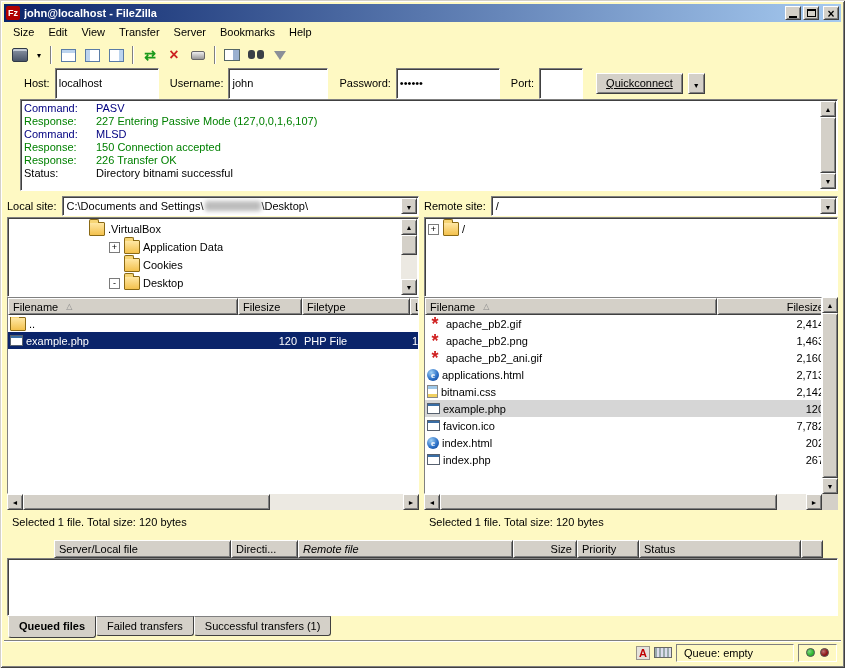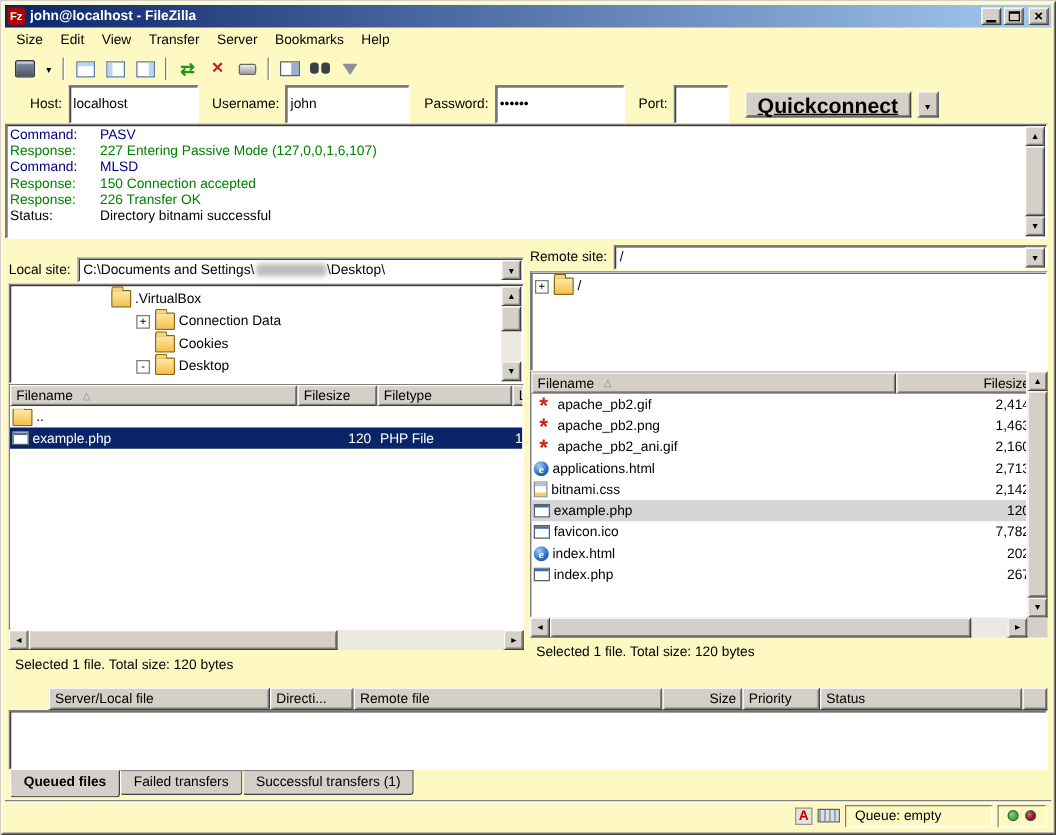--- a/index.html
+++ b/index.html
@@ -42,27 +42,27 @@
   .tbi-find-files::before{left:0;}.tbi-find-files::after{right:0;}
   .tbi-filter{width:0;height:0;border-left:6px solid transparent;border-right:6px solid transparent;border-top:9px solid #8a8f98;}
   
   .quickbar{height:30px;flex:0 0 30px;display:flex;align-items:center;padding:0 8px;font-size:11px;gap:5px;}
   .qc-label{margin-left:6px;}
   .qc-label:first-child{margin-left:12px;}
   .qc-input{height:31px;border:1px solid;border-color:#808080 #fff #fff #808080;box-shadow:inset 1px 1px 0 #404040;
     background:#fff;font-size:11px;padding:1px 3px;}
   .w104{width:104px;}.w100{width:100px;}.w44{width:44px;}
   .qc-btn{height:21px;background:#d4d0c8;border:1px solid;border-color:#fff #404040 #404040 #fff;
-    box-shadow:inset 1px 1px 0 #d4d0c8, inset -1px -1px 0 #808080;font-size:17px;padding:1px 9px;
-    text-decoration:underline;margin-left:8px;font-weight:bold;}
+    box-shadow:inset 1px 1px 0 #d4d0c8, inset -1px -1px 0 #808080;font-size:11px;padding:1px 9px;
+    text-decoration:underline;margin-left:8px;}
   .qc-drop{width:17px;height:21px;background:#d4d0c8;border:1px solid;border-color:#fff #404040 #404040 #fff;
     box-shadow:inset 1px 1px 0 #d4d0c8, inset -1px -1px 0 #808080;display:flex;align-items:center;justify-content:center;}
   .caret::before{content:"▼";font-size:7px;color:#000;}
   
-  .logbox{height:92px;flex:0 0 92px;margin:1px 3px 4px 0;background:#fff;position:relative;
+  .logbox{height:92px;flex:0 0 92px;margin:1px 3px 4px 16px;background:#fff;position:relative;
     border:1px solid;border-color:#808080 #fff #fff #808080;box-shadow:inset 1px 1px 0 #404040;
     font-size:11px;overflow:hidden;padding:2px 20px 2px 3px;}
   .log-line{display:flex;line-height:13px;white-space:nowrap;}
   .log-label{width:72px;flex:0 0 72px;}
   .log-command{color:#000080;}
   .log-response{color:#008000;}
   .log-status{color:#000;}
   
   .vscroll{position:absolute;top:1px;right:1px;bottom:1px;width:16px;background:#ece9e2;display:flex;flex-direction:column;}
   .hscroll{height:16px;flex:0 0 16px;background:#ece9e2;display:flex;}
@@ -75,21 +75,21 @@
   .sb-track{flex:1;position:relative;display:block;}
   .vscroll .sb-thumb{display:block;width:100%;background:#d4d0c8;border:1px solid;border-color:#fff #404040 #404040 #fff;
     box-shadow:inset 1px 1px 0 #d4d0c8, inset -1px -1px 0 #808080;}
   .hscroll .sb-track{height:16px;}
   .hscroll .sb-thumb{display:block;height:100%;background:#d4d0c8;border:1px solid;border-color:#fff #404040 #404040 #fff;
     box-shadow:inset 1px 1px 0 #d4d0c8, inset -1px -1px 0 #808080;}
   .sb-corner{width:16px;height:16px;flex:0 0 16px;background:#d4d0c8;}
   
   .panes{display:flex;padding:0 3px;gap:5px;flex:0 0 auto;}
   .pane{display:flex;flex-direction:column;}
-  .pane.local{width:412px;flex:0 0 412px;margin-top:10px;}
+  .pane.local{width:412px;flex:0 0 412px;}
   .pane.remote{flex:1;min-width:0;}
   .site-row{height:22px;flex:0 0 22px;display:flex;align-items:center;gap:5px;font-size:11px;}
   .combo{flex:1;height:20px;background:#fff;border:1px solid;border-color:#808080 #fff #fff #808080;
     box-shadow:inset 1px 1px 0 #404040;display:flex;align-items:center;padding-left:4px;position:relative;
     white-space:nowrap;overflow:hidden;}
   .combo-btn{position:absolute;right:1px;top:1px;width:16px;height:16px;background:#d4d0c8;border:1px solid;
     border-color:#fff #404040 #404040 #fff;box-shadow:inset 1px 1px 0 #d4d0c8, inset -1px -1px 0 #808080;
     display:flex;align-items:center;justify-content:center;}
   .redacted{display:inline-block;width:56px;height:10px;background:#bcbcbc;filter:blur(2px);border-radius:2px;vertical-align:middle;margin:0 1px;}
   .treebox{height:80px;flex:0 0 80px;background:#fff;border:1px solid;border-color:#808080 #fff #fff #808080;
@@ -123,21 +123,21 @@
   .cell.num{justify-content:flex-end;padding-right:5px;}
   .fi{width:16px;height:14px;flex:0 0 auto;display:inline-flex;align-items:center;justify-content:center;margin-right:3px;}
   .fi-image{color:#cf1f1f;font-weight:bold;font-size:18px;line-height:24px;overflow:visible;}
   .fi-html{width:12px;height:12px;border-radius:50%;background:radial-gradient(circle at 35% 30%,#9fd0f5,#2e72c8 55%,#0b3f91);}
   .fi-html::after{content:"e";color:#fff;font-size:9px;font-weight:bold;font-family:"Liberation Serif",serif;}
   .fi-php,.fi-ico{width:13px;height:11px;background:#fff;border:1px solid #56606e;box-shadow:inset 0 2px 0 #3a6ea5;}
   .fi-css{width:11px;height:13px;background:#fff;border:1px solid #888;box-shadow:inset 0 -3px 0 #f0d060, inset 0 3px 0 #9ec7e8;}
   .pane-status{height:24px;flex:0 0 24px;font-size:11px;display:flex;align-items:center;padding-left:5px;}
   
   .splitter{height:6px;flex:0 0 6px;}
-  .queue-hdr{height:18px;flex:0 0 18px;display:flex;margin:0 3px;overflow:hidden;padding-left:32px;}
+  .queue-hdr{height:18px;flex:0 0 18px;display:flex;margin:0 18px;overflow:hidden;padding-left:32px;}
   .queue-hdr .hdr-btn{height:18px;}
   .queue-body{flex:1;margin:0 3px;background:#fff;border:1px solid;border-color:#808080 #fff #fff #808080;
     box-shadow:inset 1px 1px 0 #404040;}
   .tabs{height:24px;flex:0 0 24px;display:flex;align-items:flex-start;padding-left:4px;font-size:11px;}
   .tab{height:20px;padding:3px 10px;background:#d4d0c8;border-left:1px solid #fff;border-right:1px solid #404040;
     border-bottom:1px solid #404040;border-top:1px solid #808080;border-radius:0 0 3px 3px;white-space:nowrap;}
   .tab.active{font-weight:bold;height:22px;border-top:1px solid #d4d0c8;}
   
   .statusbar{height:24px;flex:0 0 24px;border-top:1px solid #808080;box-shadow:inset 0 1px 0 #fff;
     display:flex;align-items:center;gap:4px;padding:0 4px;font-size:11px;}
@@ -285,21 +285,21 @@
       <div class="treebox haswscroll">
         <div id="local-tree">
             <div class="tree-row" style="padding-left: 65px;">
               <span class="expander-sp"></span>
               <span class="fi folder-icon"></span>
               <span class="tree-label">.VirtualBox</span>
             </div>
             <div class="tree-row" style="padding-left: 100px;">
               <span class="expander">+</span>
               <span class="fi folder-icon"></span>
-              <span class="tree-label">Connection Data</span>
+              <span class="tree-label">Application Data</span>
             </div>
             <div class="tree-row" style="padding-left: 100px;">
               <span class="expander-sp"></span>
               <span class="fi folder-icon"></span>
               <span class="tree-label">Cookies</span>
             </div>
             <div class="tree-row" style="padding-left: 100px;">
               <span class="expander">-</span>
               <span class="fi folder-icon"></span>
               <span class="tree-label">Desktop</span>
@@ -481,21 +481,21 @@
 
   <div class="splitter"></div>
 
   <div class="queue-hdr" id="queue-hdr">
       <div class="hdr-btn" style="width: 177px;">
         <span class="hdr-label">Server/Local file</span>
       </div>
       <div class="hdr-btn" style="width: 67px;">
         <span class="hdr-label">Directi...</span>
       </div>
-      <div class="hdr-btn" style="width: 247px;">
+      <div class="hdr-btn" style="width: 215px; font-style: italic;">
         <span class="hdr-label">Remote file</span>
       </div>
       <div class="hdr-btn right" style="width: 64px;">
         <span class="hdr-label">Size</span>
       </div>
       <div class="hdr-btn" style="width: 62px;">
         <span class="hdr-label">Priority</span>
       </div>
       <div class="hdr-btn" style="width: 162px;">
         <span class="hdr-label">Status</span>

